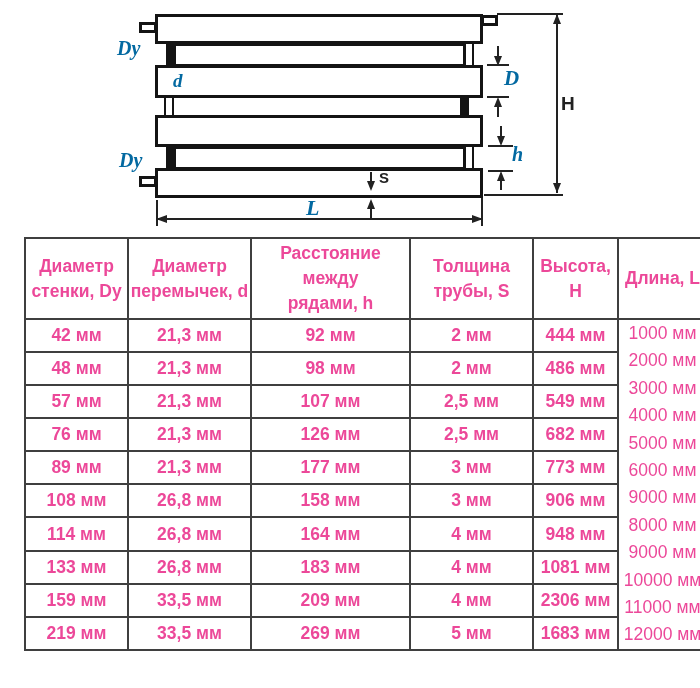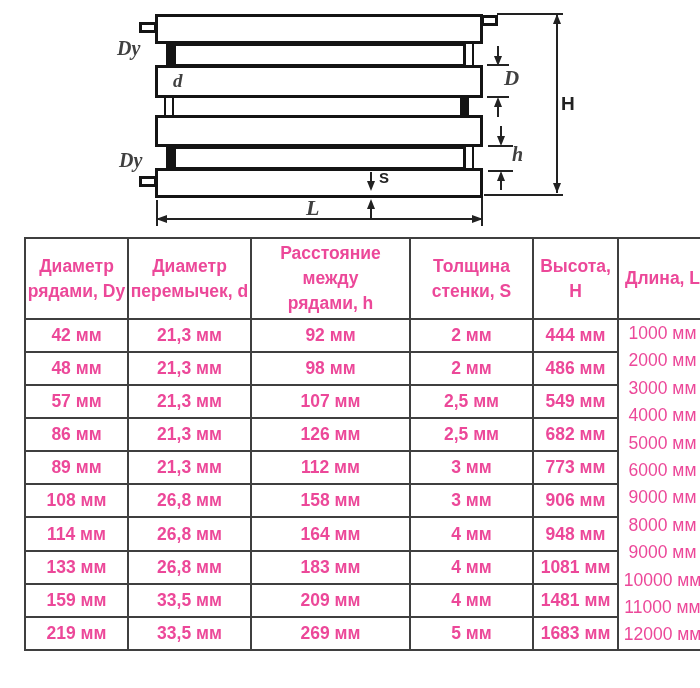--- a/index.html
+++ b/index.html
@@ -22,21 +22,21 @@
   .vl { position:absolute; width:2px; background:#222222; }
   .hl { position:absolute; height:2px; background:#222222; }
 
   .ah { position:absolute; width:0; height:0; }
   .ah.up    { border-left:4px solid transparent; border-right:4px solid transparent; border-bottom:10px solid #222; }
   .ah.down  { border-left:4px solid transparent; border-right:4px solid transparent; border-top:10px solid #222; }
   .ah.left  { border-top:4px solid transparent; border-bottom:4px solid transparent; border-right:11px solid #222; }
   .ah.right { border-top:4px solid transparent; border-bottom:4px solid transparent; border-left:11px solid #222; }
 
   .dlabel { position:absolute; font-family:"Liberation Serif", serif;
-            font-style:italic; font-weight:bold; color:#404040; z-index:3; }
+            font-style:italic; font-weight:bold; color:#0369a1; z-index:3; }
   .dlabel.sans { font-family:"Liberation Sans", sans-serif; font-style:normal;
                  font-weight:600; color:#222; }
 
   
   table.spec { position:absolute; left:24px; top:237px; width:682px;
                border-collapse:collapse; table-layout:fixed;
                color:#ec4899; }
   table.spec th, table.spec td { border:2px solid #3f3f3f; text-align:center;
                vertical-align:middle; padding:0; font-weight:700; }
   table.spec thead tr { height:81px; }
@@ -115,33 +115,33 @@
       <col style="width:123px">
       <col style="width:159px">
     <col style="width:123px">
       <col style="width:85px">
       <col style="width:89px">
   </colgroup>
   <thead>
     <tr>
       <th>
         <div>Диаметр</div>
-        <div>рядами, Dy</div>
+        <div>стенки, Dy</div>
       </th>
       <th>
         <div>Диаметр</div>
         <div>перемычек, d</div>
       </th>
       <th>
         <div>Расстояние между</div>
         <div>рядами, h</div>
       </th>
       <th>
         <div>Толщина</div>
-        <div>стенки, S</div>
+        <div>трубы, S</div>
       </th>
       <th>
         <div>Высота, H</div>
       </th>
       <th>
         <div>Длина, L</div>
       </th>
     </tr>
   </thead>
   <tbody>
@@ -174,30 +174,30 @@
         <td>486 мм</td>
       </tr>
       <tr>
         <td>57 мм</td>
         <td>21,3 мм</td>
         <td>107 мм</td>
         <td>2,5 мм</td>
         <td>549 мм</td>
       </tr>
       <tr>
-        <td>86 мм</td>
+        <td>76 мм</td>
         <td>21,3 мм</td>
         <td>126 мм</td>
         <td>2,5 мм</td>
         <td>682 мм</td>
       </tr>
       <tr>
         <td>89 мм</td>
         <td>21,3 мм</td>
-        <td>112 мм</td>
+        <td>177 мм</td>
         <td>3 мм</td>
         <td>773 мм</td>
       </tr>
       <tr>
         <td>108 мм</td>
         <td>26,8 мм</td>
         <td>158 мм</td>
         <td>3 мм</td>
         <td>906 мм</td>
       </tr>
@@ -213,21 +213,21 @@
         <td>26,8 мм</td>
         <td>183 мм</td>
         <td>4 мм</td>
         <td>1081 мм</td>
       </tr>
       <tr>
         <td>159 мм</td>
         <td>33,5 мм</td>
         <td>209 мм</td>
         <td>4 мм</td>
-        <td>1481 мм</td>
+        <td>2306 мм</td>
       </tr>
       <tr>
         <td>219 мм</td>
         <td>33,5 мм</td>
         <td>269 мм</td>
         <td>5 мм</td>
         <td>1683 мм</td>
       </tr>
     </tbody>
 </table>

